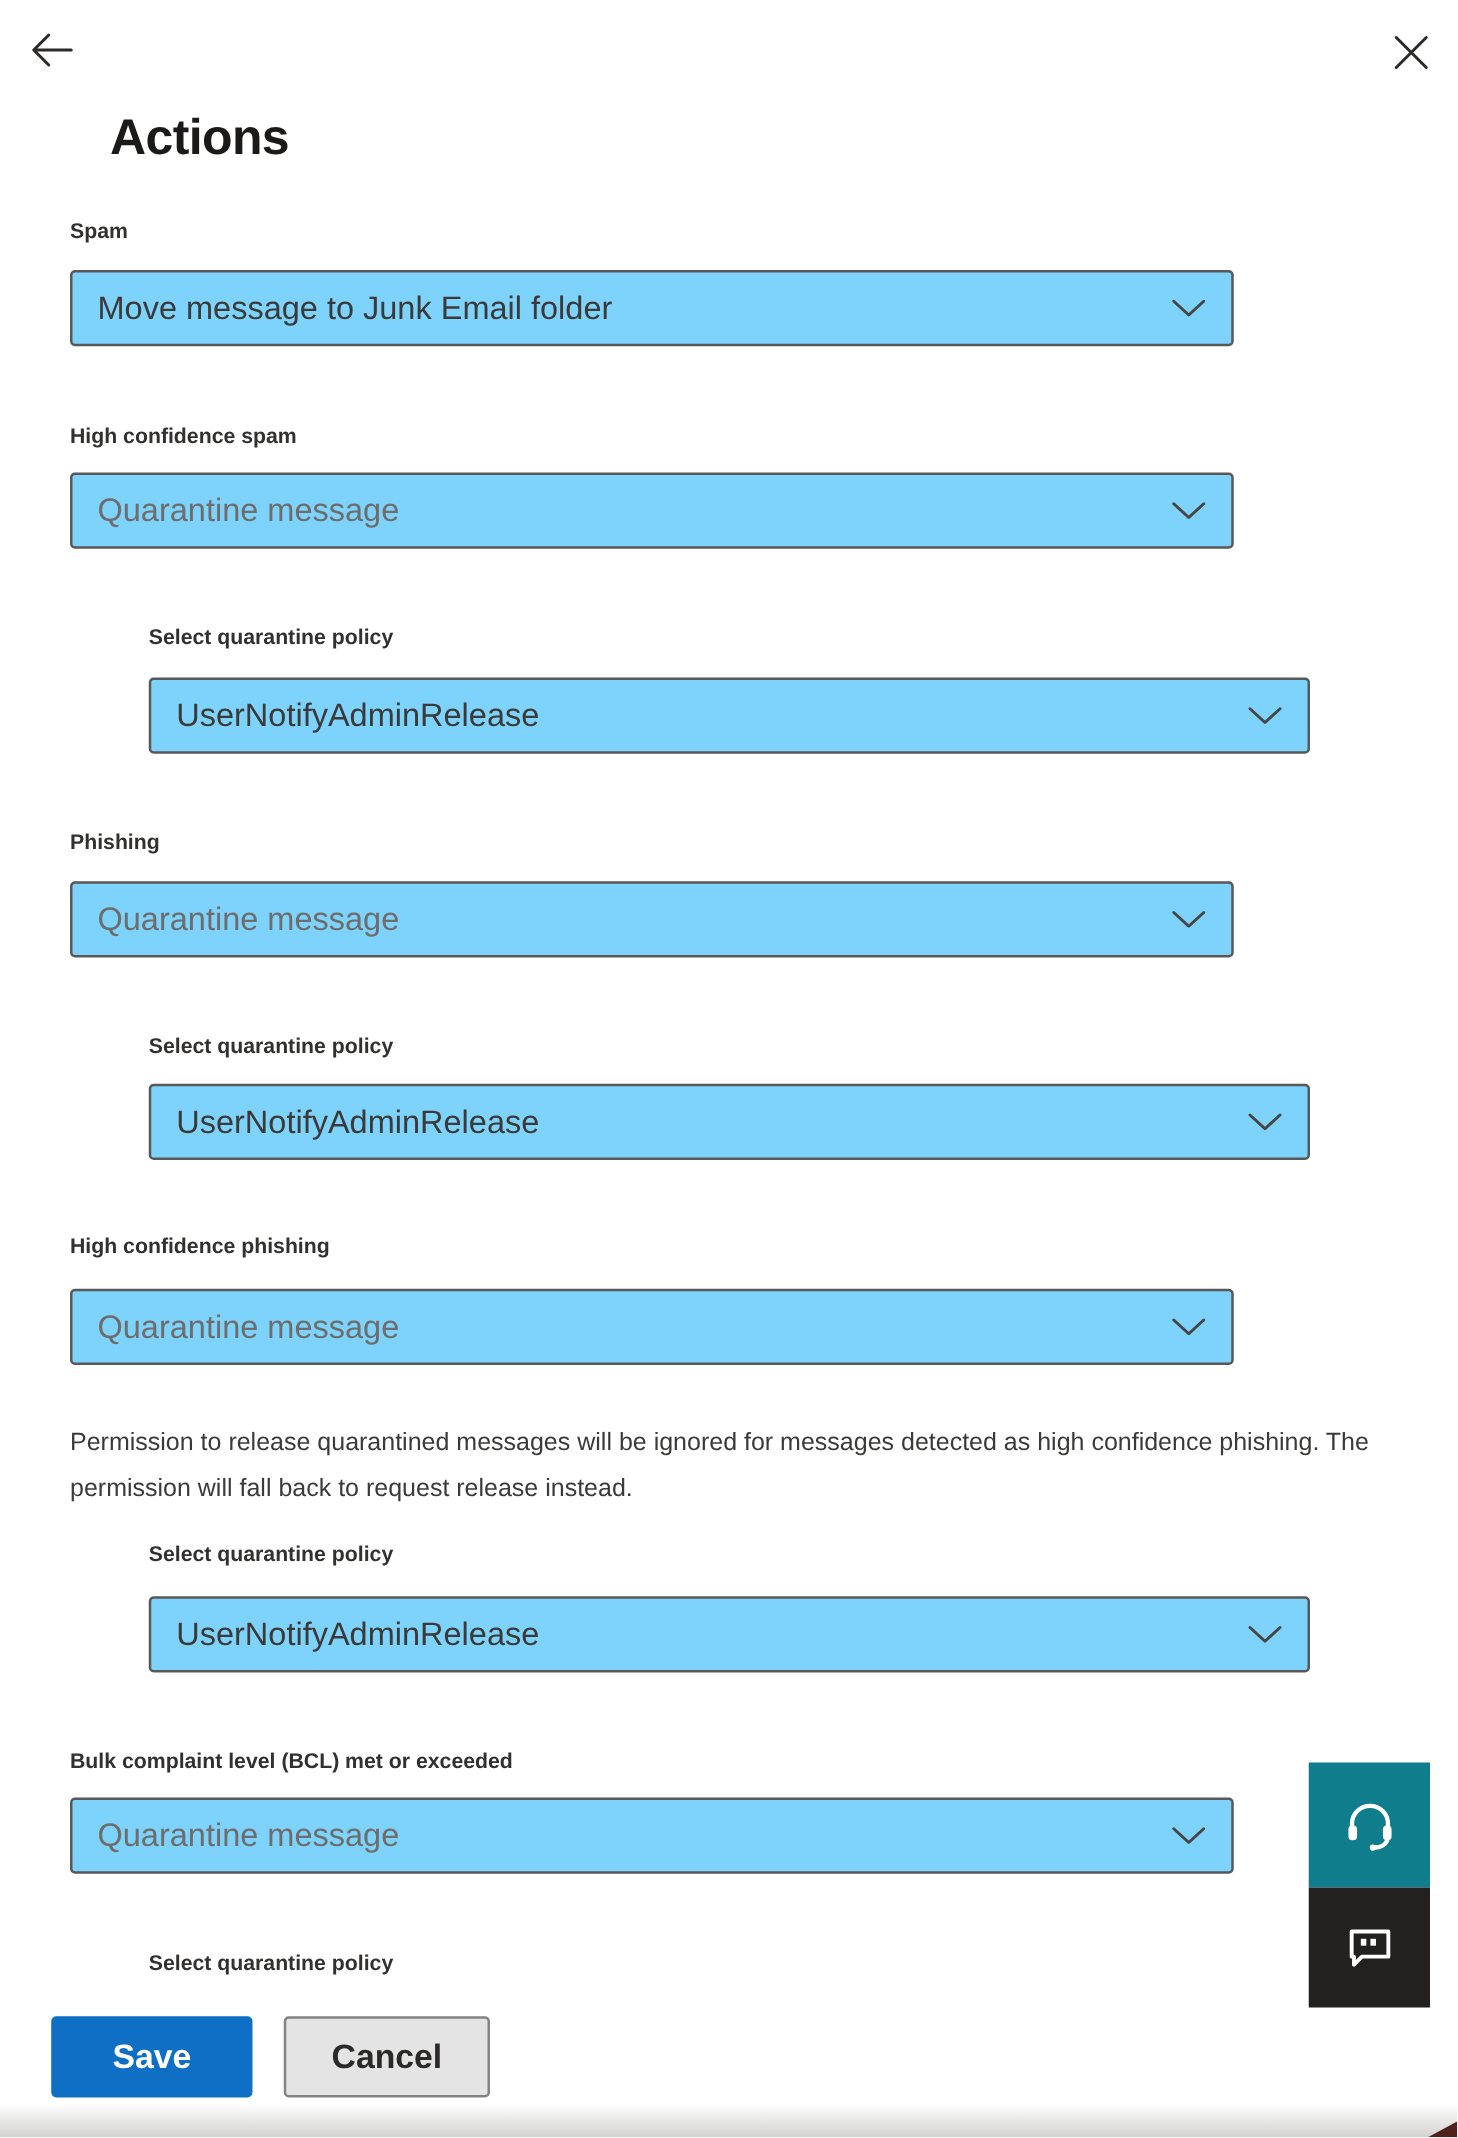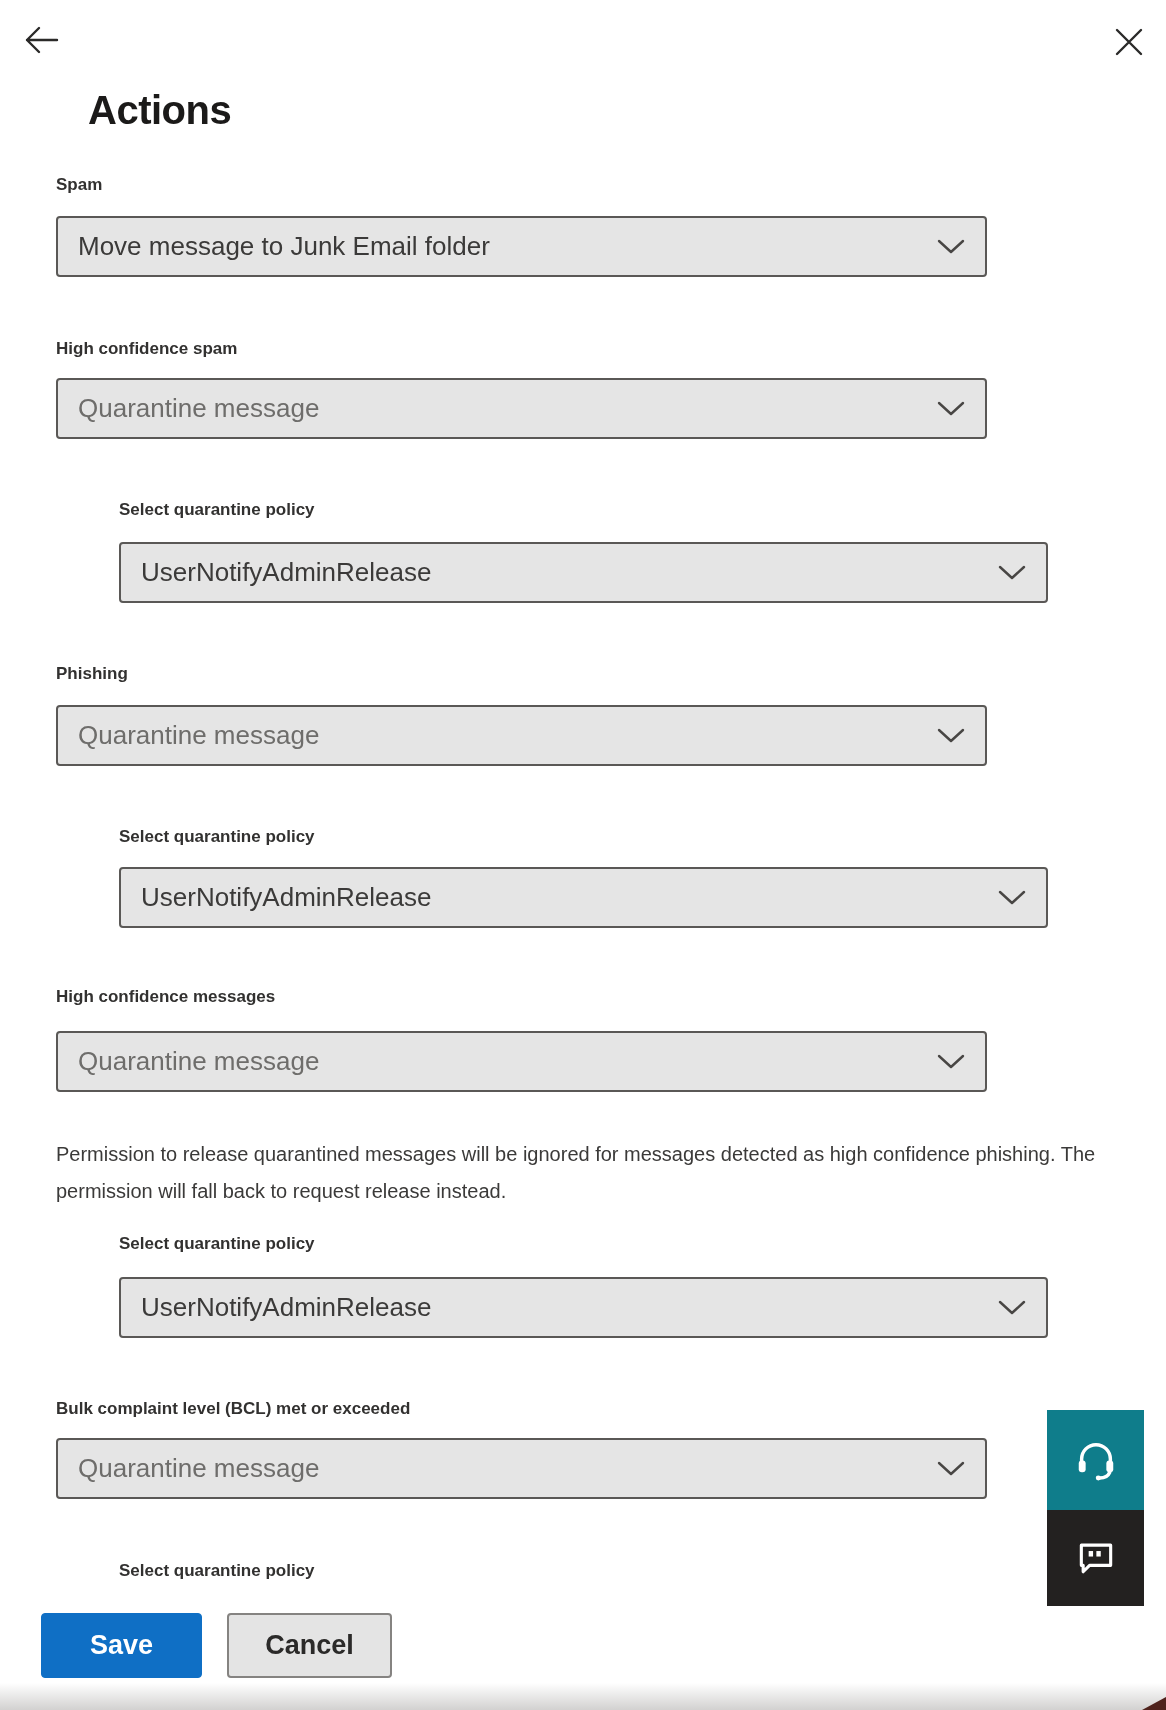--- a/index.html
+++ b/index.html
@@ -6,21 +6,21 @@
   .screen{
     position:relative;width:1166px;height:1710px;background:#ffffff;overflow:hidden;
     font-family:"Liberation Sans",sans-serif;color:#323130;
   }
   .icon-btn{position:absolute;background:none;border:none;padding:0;cursor:pointer;line-height:0;}
   .back-btn{left:22px;top:24px;width:38px;height:32px;}
   .close-btn{left:1110px;top:26px;width:38px;height:32px;}
   .page-title{position:absolute;left:56px;top:88px;font-size:40px;font-weight:700;color:#1b1a19;letter-spacing:-0.5px;margin-left:32px;}
   .lbl{position:absolute;font-size:17px;font-weight:600;color:#323130;line-height:30px;white-space:nowrap;}
   .dd{
-    position:absolute;height:61px;background:#e5e5e5;border:2px solid #5a5856;border-radius:4px;
+    position:absolute;height:61px;background:#7dd3fc;border:2px solid #5a5856;border-radius:4px;
     box-sizing:border-box;display:flex;align-items:center;padding:0 60px 0 20px;cursor:pointer;
   }
   .dd .val{font-size:26px;color:#3b3a39;white-space:nowrap;overflow:hidden;}
   .dd.muted .val{color:#6e6d6b;}
   .dd .chev{position:absolute;right:20px;top:50%;transform:translateY(-50%);}
   .note{position:absolute;left:56px;top:1136px;width:1082px;font-size:20px;line-height:37px;color:#3b3a39;}
   .footer{position:absolute;left:0;top:1591px;width:1166px;height:119px;background:#ffffff;z-index:5;}
   .footer-fade{position:absolute;left:0;bottom:0;width:100%;height:27px;
     background:linear-gradient(180deg,rgba(255,255,255,0) 0%,#d2d1d0 100%);z-index:5;}
   .btn{
@@ -88,21 +88,21 @@
   </div>
 
   <div class="lbl" style="left:119px;top:822px">Select quarantine policy</div>
   <div class="dd" style="left:119px;top:867px;width:929px">
     <span class="val">UserNotifyAdminRelease</span>
     <svg class="chev" width="28" height="16" viewBox="0 0 28 16">
       <path d="M2 2 L14 13 L26 2" fill="none" stroke="#484644" stroke-width="2.4" stroke-linecap="round" stroke-linejoin="round"></path>
     </svg>
   </div>
 
-  <div class="lbl" style="left:56px;top:982px">High confidence messages</div>
+  <div class="lbl" style="left:56px;top:982px">High confidence phishing</div>
   <div class="dd muted" style="left:56px;top:1031px;width:931px">
     <span class="val">Quarantine message</span>
     <svg class="chev" width="28" height="16" viewBox="0 0 28 16">
       <path d="M2 2 L14 13 L26 2" fill="none" stroke="#484644" stroke-width="2.4" stroke-linecap="round" stroke-linejoin="round"></path>
     </svg>
   </div>
 
   <div class="note">Permission to release quarantined messages will be ignored for messages detected as high confidence phishing. The permission will fall back to request release instead.</div>
 
   <div class="lbl" style="left:119px;top:1229px">Select quarantine policy</div>

